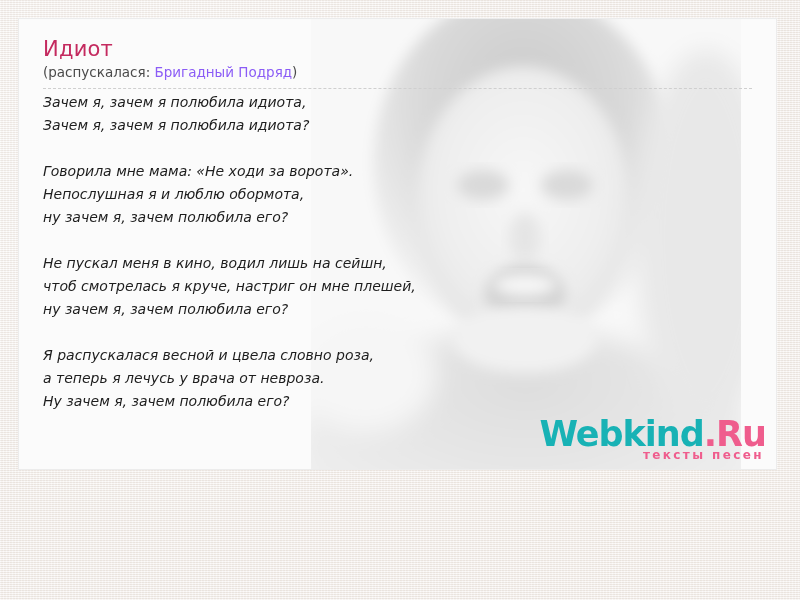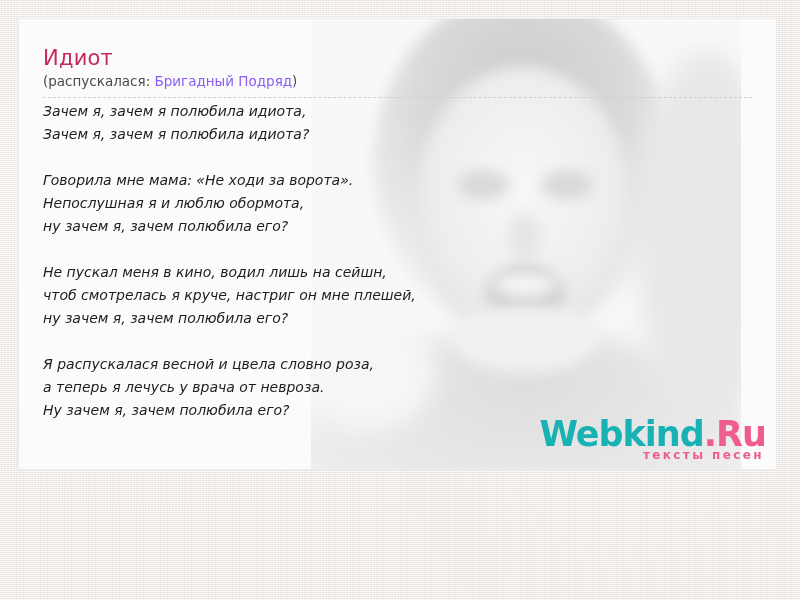--- a/index.html
+++ b/index.html
@@ -59,21 +59,20 @@
   #card-inner {
     position: relative;
     z-index: 2;
     padding: 18px 24px 0 24px;
   }
 
   
   #song-header {
     border-bottom: 1px dashed #cfcfcf;
     padding-bottom: 6px;
-    margin-top: 9px;
   }
   #song-title {
     font-size: 21px;
     font-weight: normal;
     color: #c42a5f;
     margin: 0 0 2px 0;
     line-height: 1.15;
     letter-spacing: 0.2px;
   }
   #artist-line {

